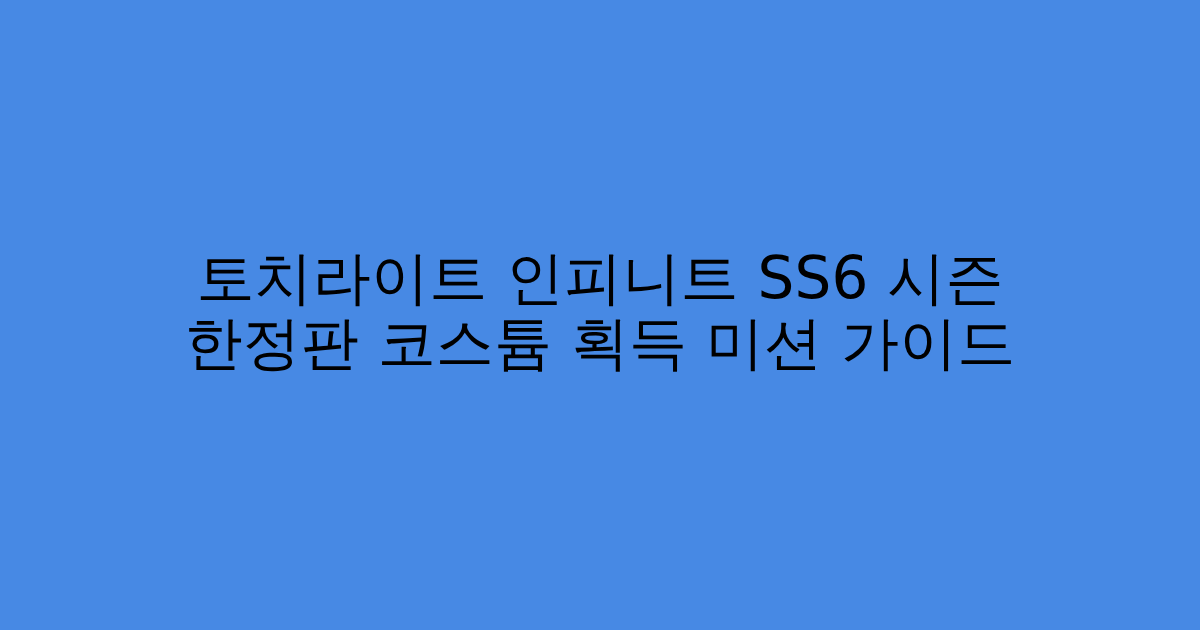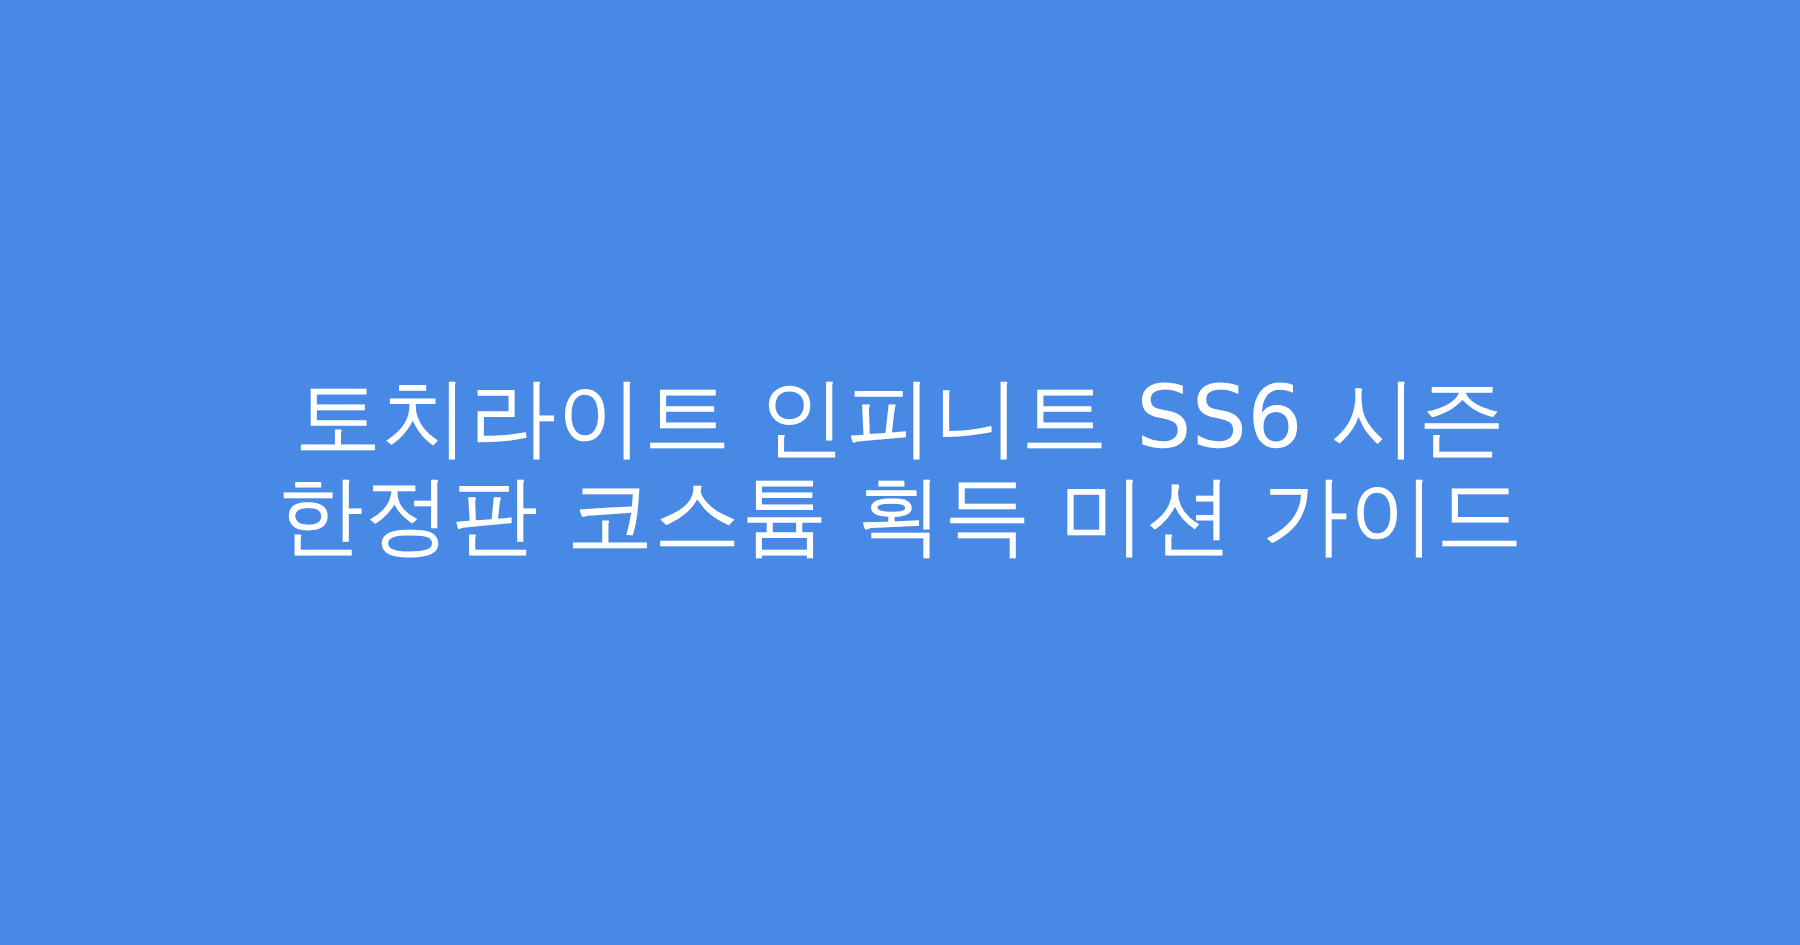--- a/index.html
+++ b/index.html
@@ -52,17 +52,17 @@
     text-rendering: optimizeLegibility;
   }
 </style>
 </head>
 <body>
 
 <div class="og-card" style="background: rgb(71, 137, 228);">
 
   <div class="title-block">
 
-    <h1 class="og-title" style="color: #ffffff;">토치라이트 인피니트 SS6 시즌 한정판 코스튬 획득 미션 가이드</h1>
+    <h1 class="og-title" style="color: #000000;">토치라이트 인피니트 SS6 시즌 한정판 코스튬 획득 미션 가이드</h1>
 
   </div>
 
 </div>
 
 </body></html>

